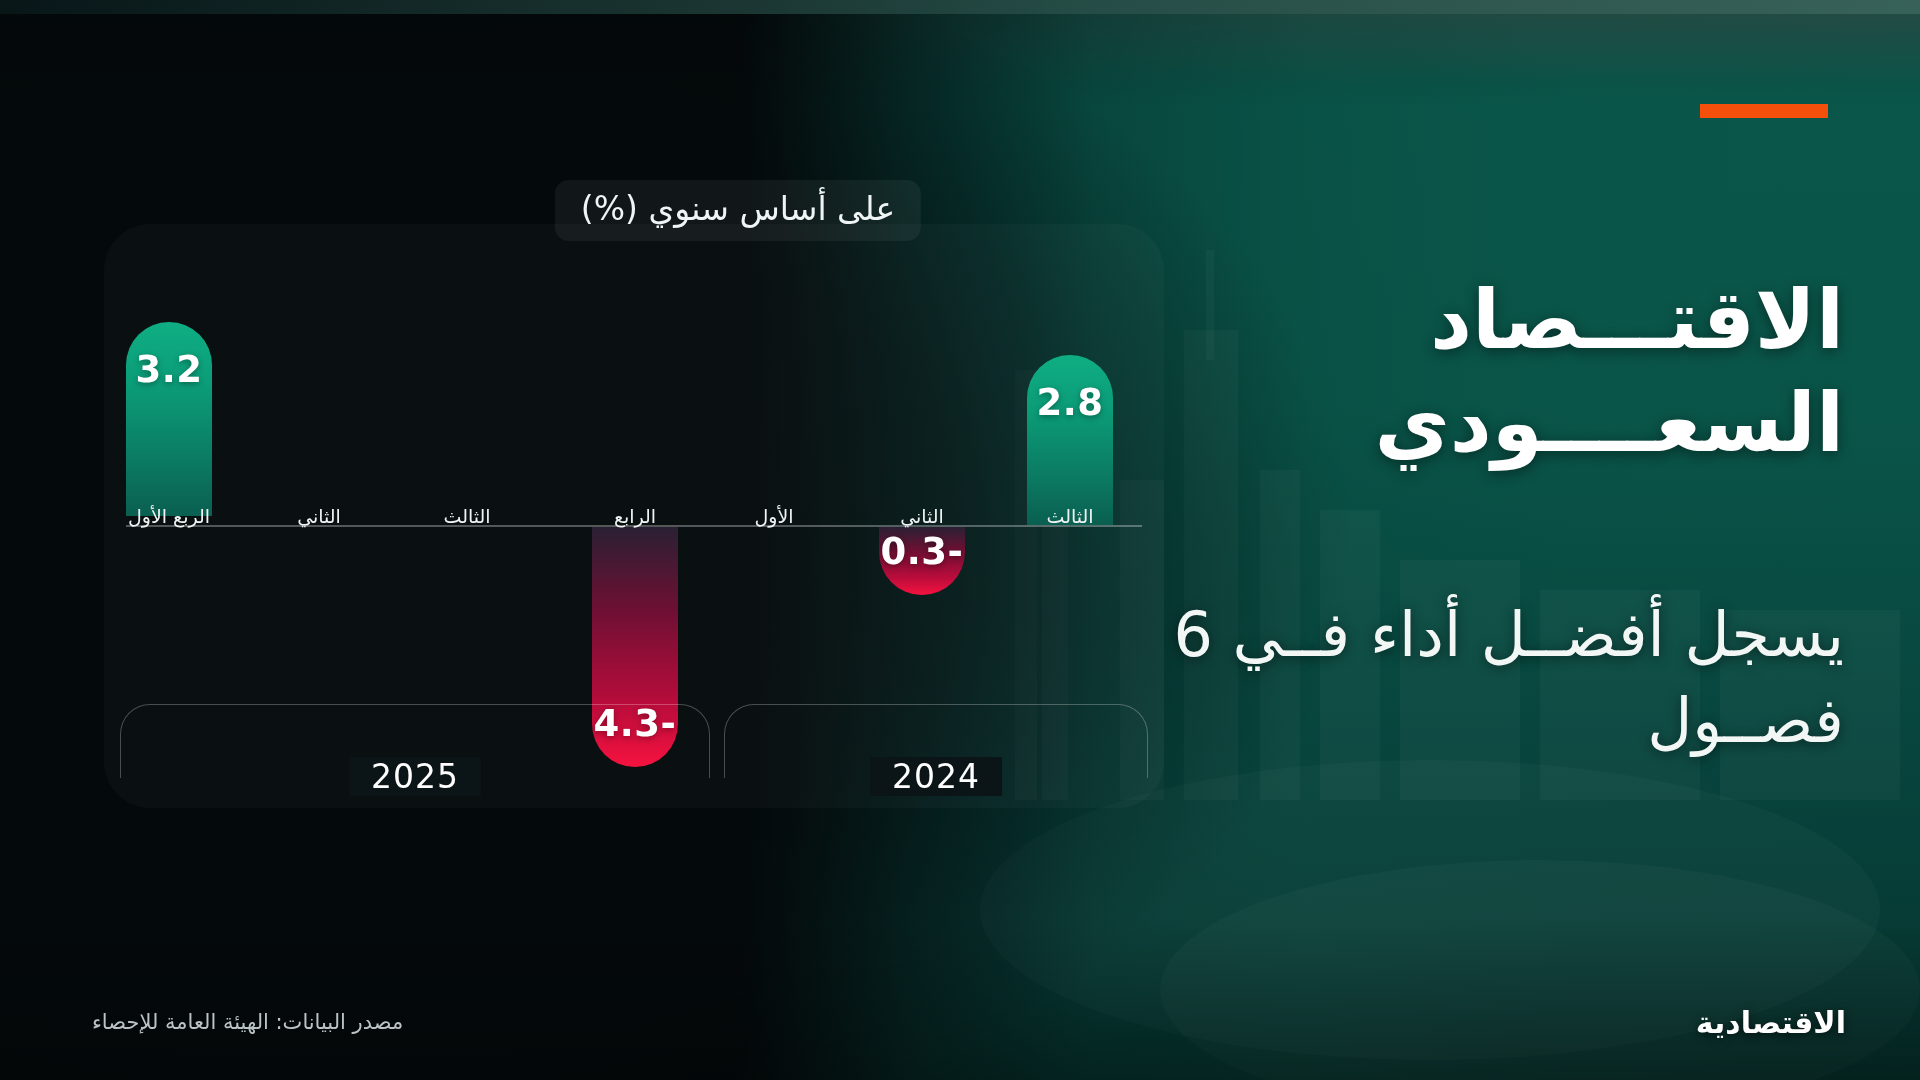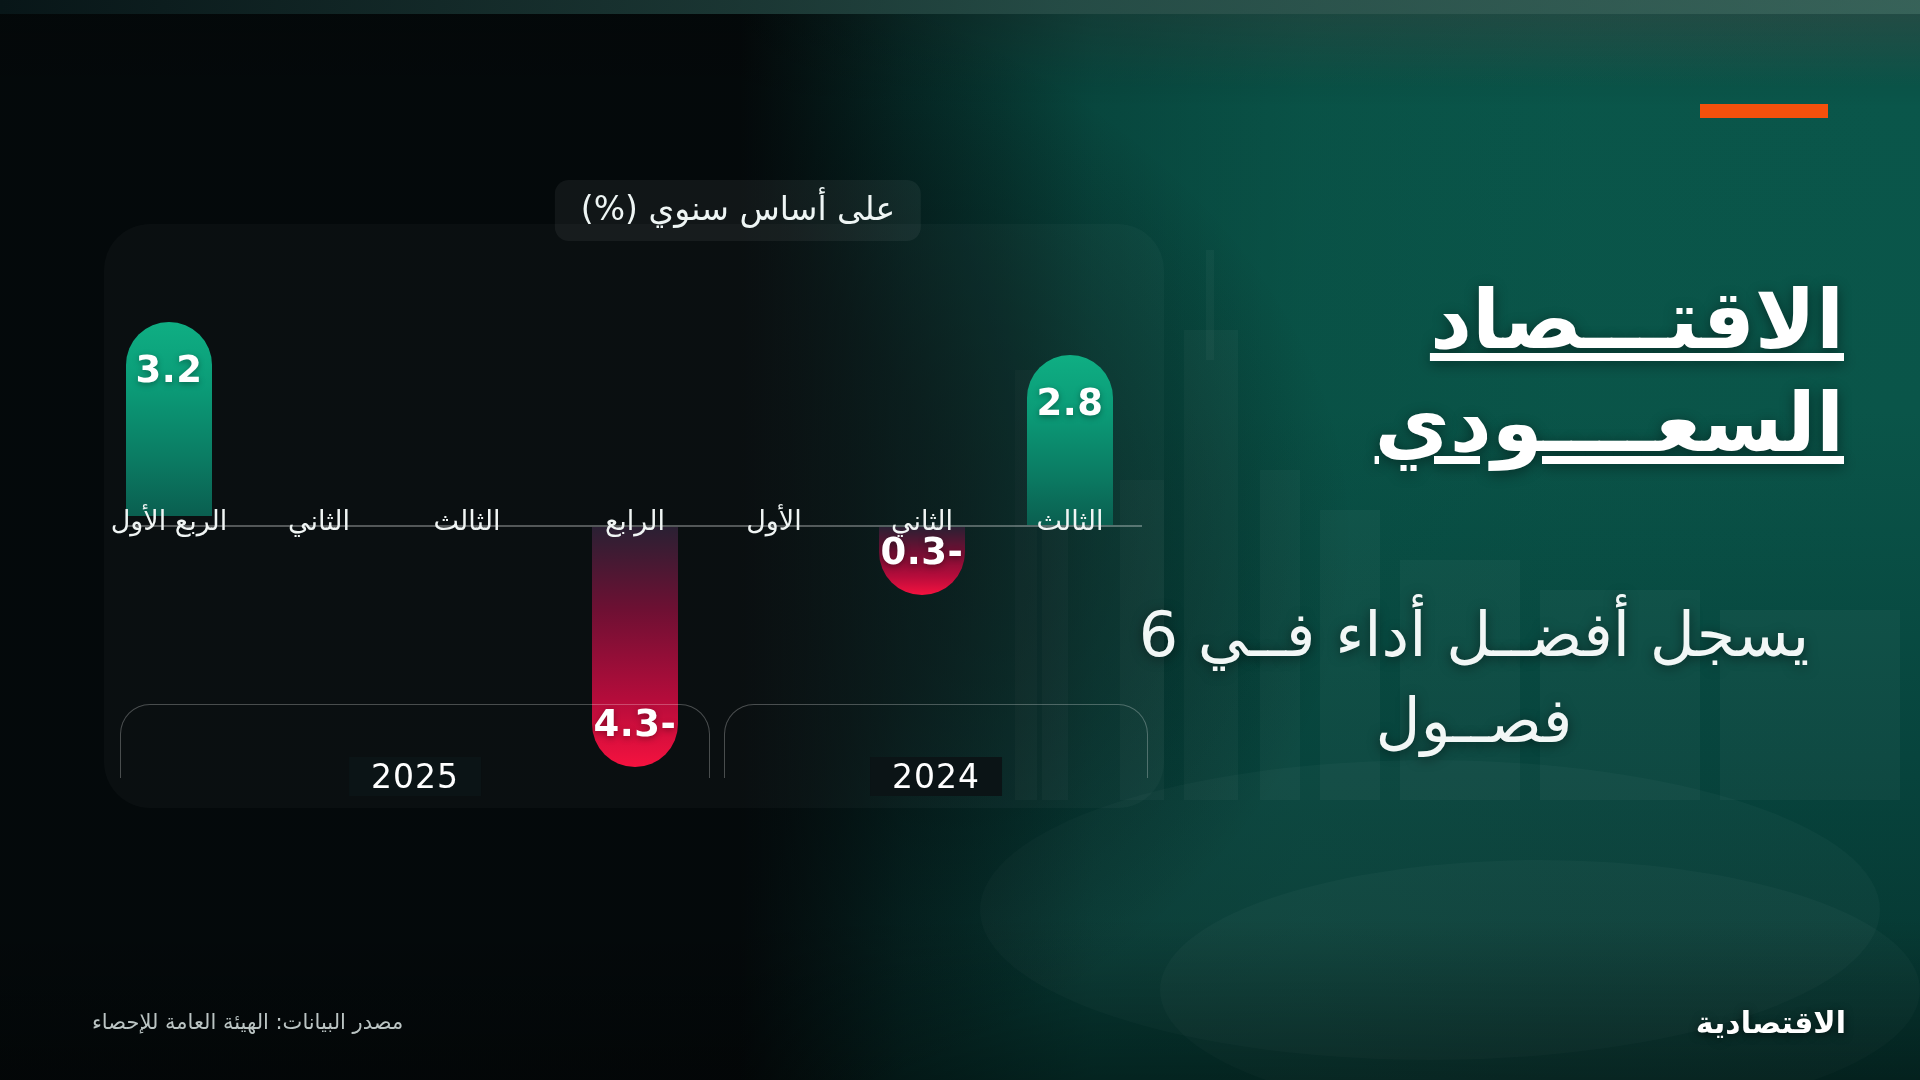--- a/index.html
+++ b/index.html
@@ -71,27 +71,26 @@
     width:740px;
     text-align:right;
     color:#ffffff;
     font-family:"DejaVu Sans", sans-serif;
     font-weight:bold;
     font-size:82px;
     line-height:1.26;
     letter-spacing:-1px;
     text-shadow:0 3px 14px rgba(0,0,0,0.45);
     direction:rtl;
-    text-decoration:underline;
   }
   .subheadline {
     position:absolute;
     top:592px; right:76px;
     width:740px;
-    text-align:center;
+    text-align:right;
     color:#f2f7f6;
     font-family:"DejaVu Sans", sans-serif;
     font-weight:normal;
     font-size:62px;
     line-height:1.38;
     text-shadow:0 2px 12px rgba(0,0,0,0.5);
     direction:rtl;
   }
 
   
@@ -195,21 +194,21 @@
   .bar.neg .bar-value { bottom:22px; }
 
   .q-label {
     position:absolute;
     top:281px;
     left:-24px;
     width:134px;
     text-align:center;
     color:#f0f5f4;
     font-family:"DejaVu Sans", sans-serif;
-    font-size:27px;
+    font-size:19px;
     white-space:nowrap;
     direction:rtl;
   }
 
   
   .year-bracket {
     position:absolute;
     height:74px;
     border:1.5px solid rgba(255,255,255,0.26);
     border-top:none;

